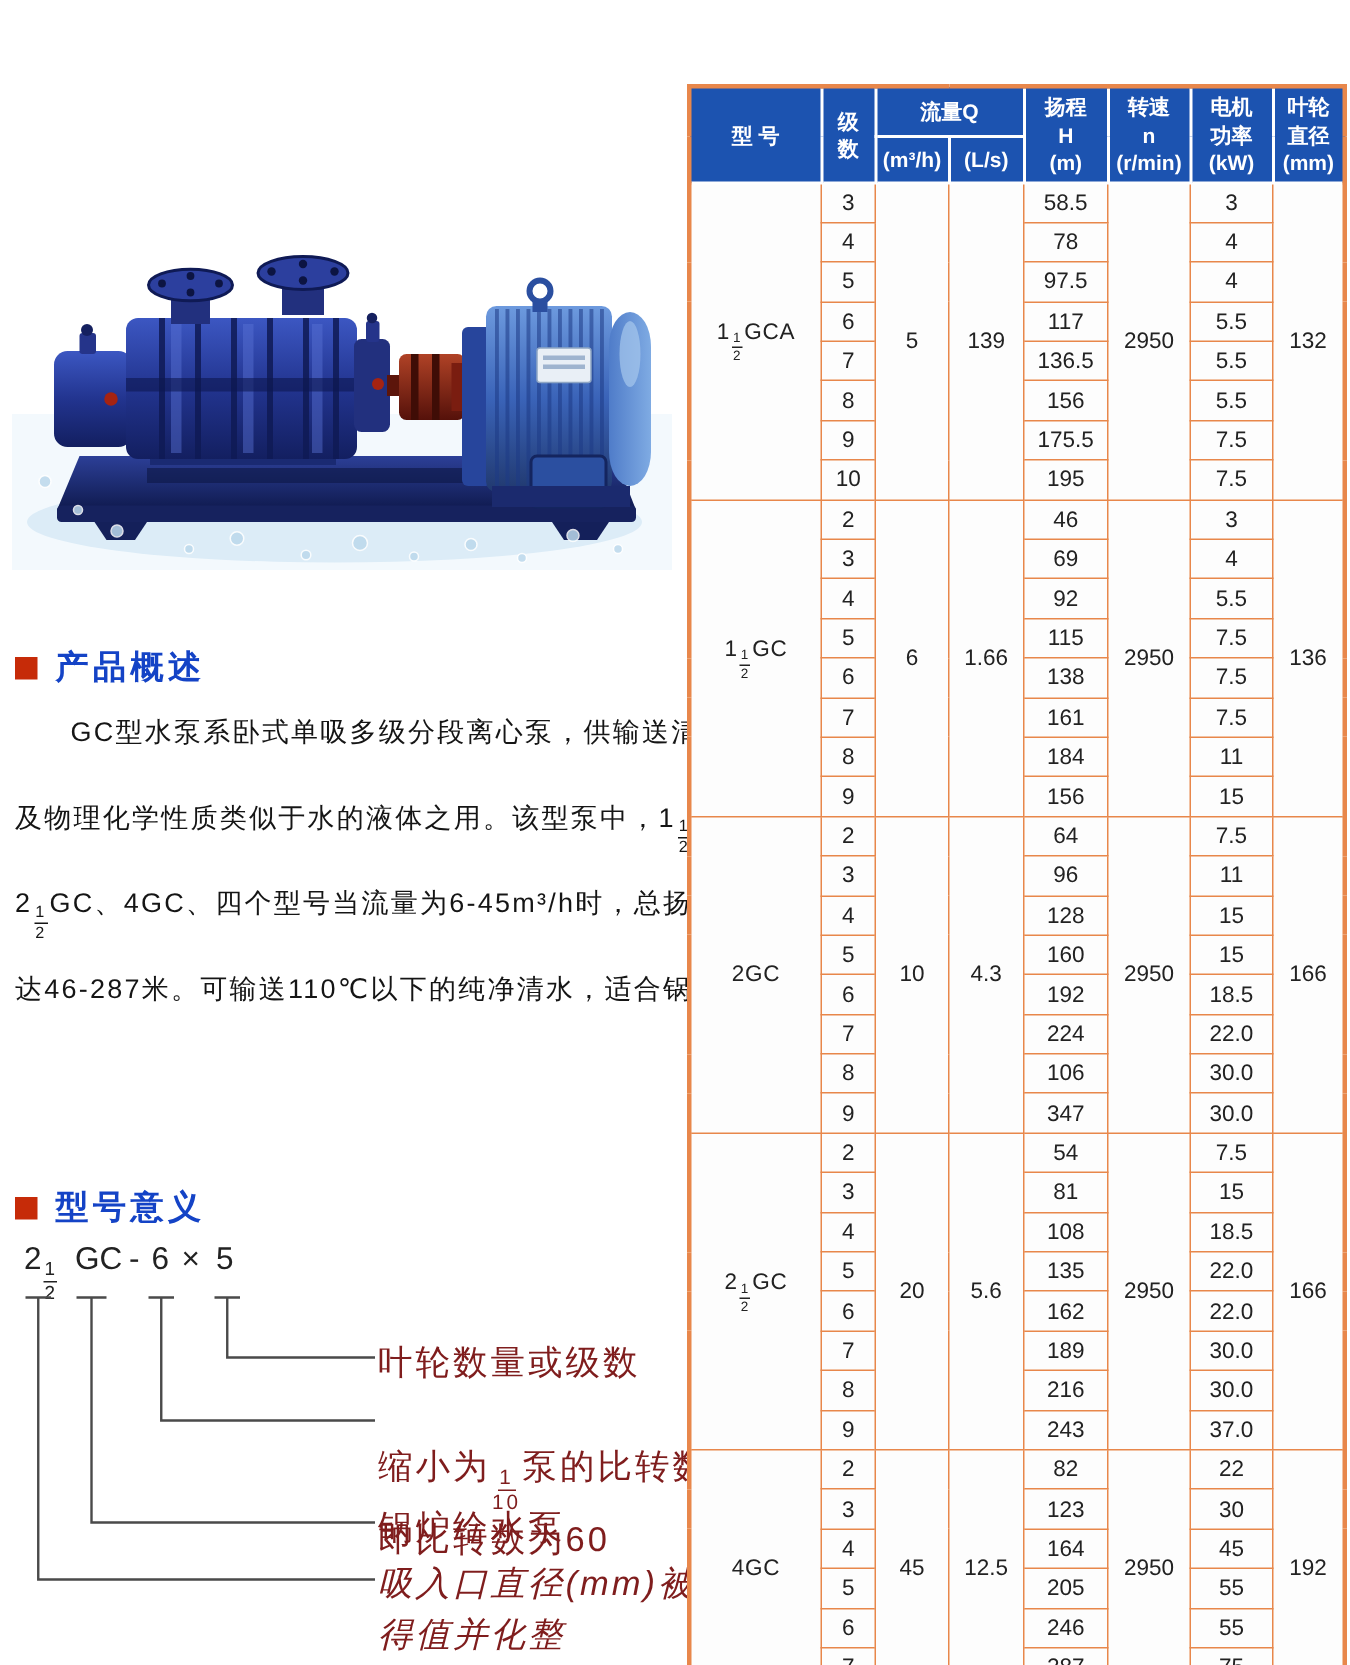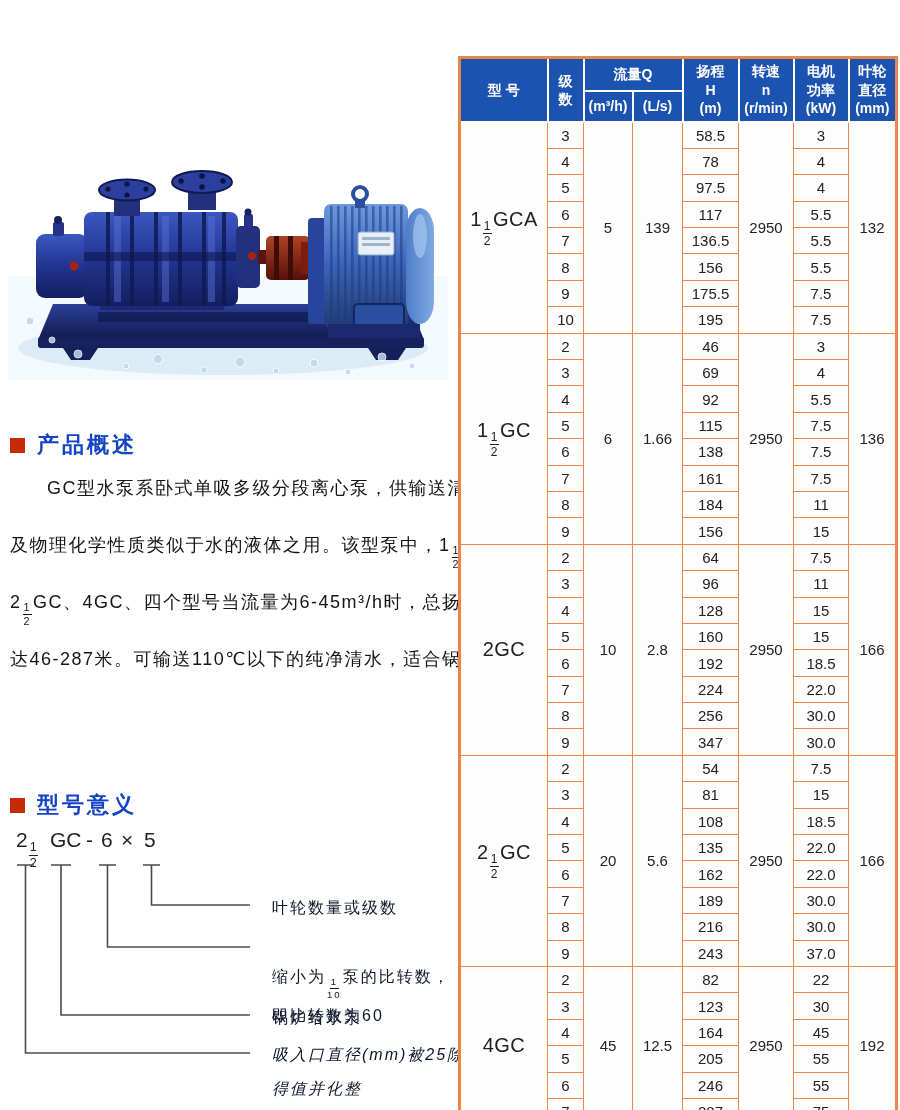--- a/index.html
+++ b/index.html
@@ -20,42 +20,42 @@
 
   
   .frac{display:inline-flex;flex-direction:column;align-items:center;line-height:1.02;font-size:0.6em;vertical-align:-0.3em;margin:0 1px;}
   .frac .fn{border-bottom:1.3px solid currentColor;padding:0 1px 1px;}
   .frac .fd{padding-top:1px;}
 
   
   .formula{position:absolute;left:0;top:828px;width:455px;height:34px;font-size:21px;color:#222;}
   .formula .tok{position:absolute;top:0;white-space:nowrap;}
   .diagram-svg{position:absolute;left:0;top:852px;}
-  .ann{position:absolute;left:272px;font-size:16px;letter-spacing:2px;line-height:34px;white-space:nowrap;color:#0f172a;}
+  .ann{position:absolute;left:252px;font-size:23px;letter-spacing:2px;line-height:34px;white-space:nowrap;color:#7f1d1d;}
 
   
   .perf-table{
     position:absolute;left:458px;top:56px;
     border-collapse:collapse;table-layout:fixed;
     border:3px solid var(--border-orange,#e8874b);
     background:#fdfdfd;
   }
   .perf-table th{
     background:var(--header-blue,#1c53b0);color:#fff;
     font-size:14px;font-weight:bold;line-height:1.3;
     border:2px solid #ffffff;padding:2px 0;text-align:center;
   }
   .perf-table thead tr:nth-child(1){height:33px;}
   .perf-table thead tr:nth-child(2){height:31px;}
   .perf-table td{
     border:1px solid var(--border-orange,#e8874b);
     text-align:center;vertical-align:middle;
     font-size:15px;color:#222;height:25.4px;padding:0;white-space:nowrap;
   }
-  .perf-table td.model-cell{font-size:20px;letter-spacing:0.5px;}
+  .perf-table td.model-cell{font-size:15px;letter-spacing:0.5px;}
 
   
   .pump-wrap{position:absolute;left:8px;top:116px;width:440px;height:268px;}
 </style>
 </head>
 <body>
 
 <div class="pump-wrap">
   <svg width="440" height="268" viewBox="0 0 440 268">
     <defs>
@@ -363,21 +363,21 @@
       </tr>
       <tr>
         <td>9</td>
         <td>156</td>
         <td>15</td>
       </tr>
       <tr>
         <td class="model-cell" rowspan="8">2GC</td>
         <td>2</td>
         <td rowspan="8">10</td>
-        <td rowspan="8">2.8</td>
+        <td rowspan="8">4.3</td>
         <td>64</td>
         <td rowspan="8">2950</td>
         <td>7.5</td>
         <td rowspan="8">166</td>
       </tr>
       <tr>
         <td>3</td>
         <td>96</td>
         <td>11</td>
       </tr>
@@ -396,21 +396,21 @@
         <td>192</td>
         <td>18.5</td>
       </tr>
       <tr>
         <td>7</td>
         <td>224</td>
         <td>22.0</td>
       </tr>
       <tr>
         <td>8</td>
-        <td>256</td>
+        <td>106</td>
         <td>30.0</td>
       </tr>
       <tr>
         <td>9</td>
         <td>347</td>
         <td>30.0</td>
       </tr>
       <tr>
         <td class="model-cell" rowspan="8">2<span class="frac">
             <span class="fn">1</span>

